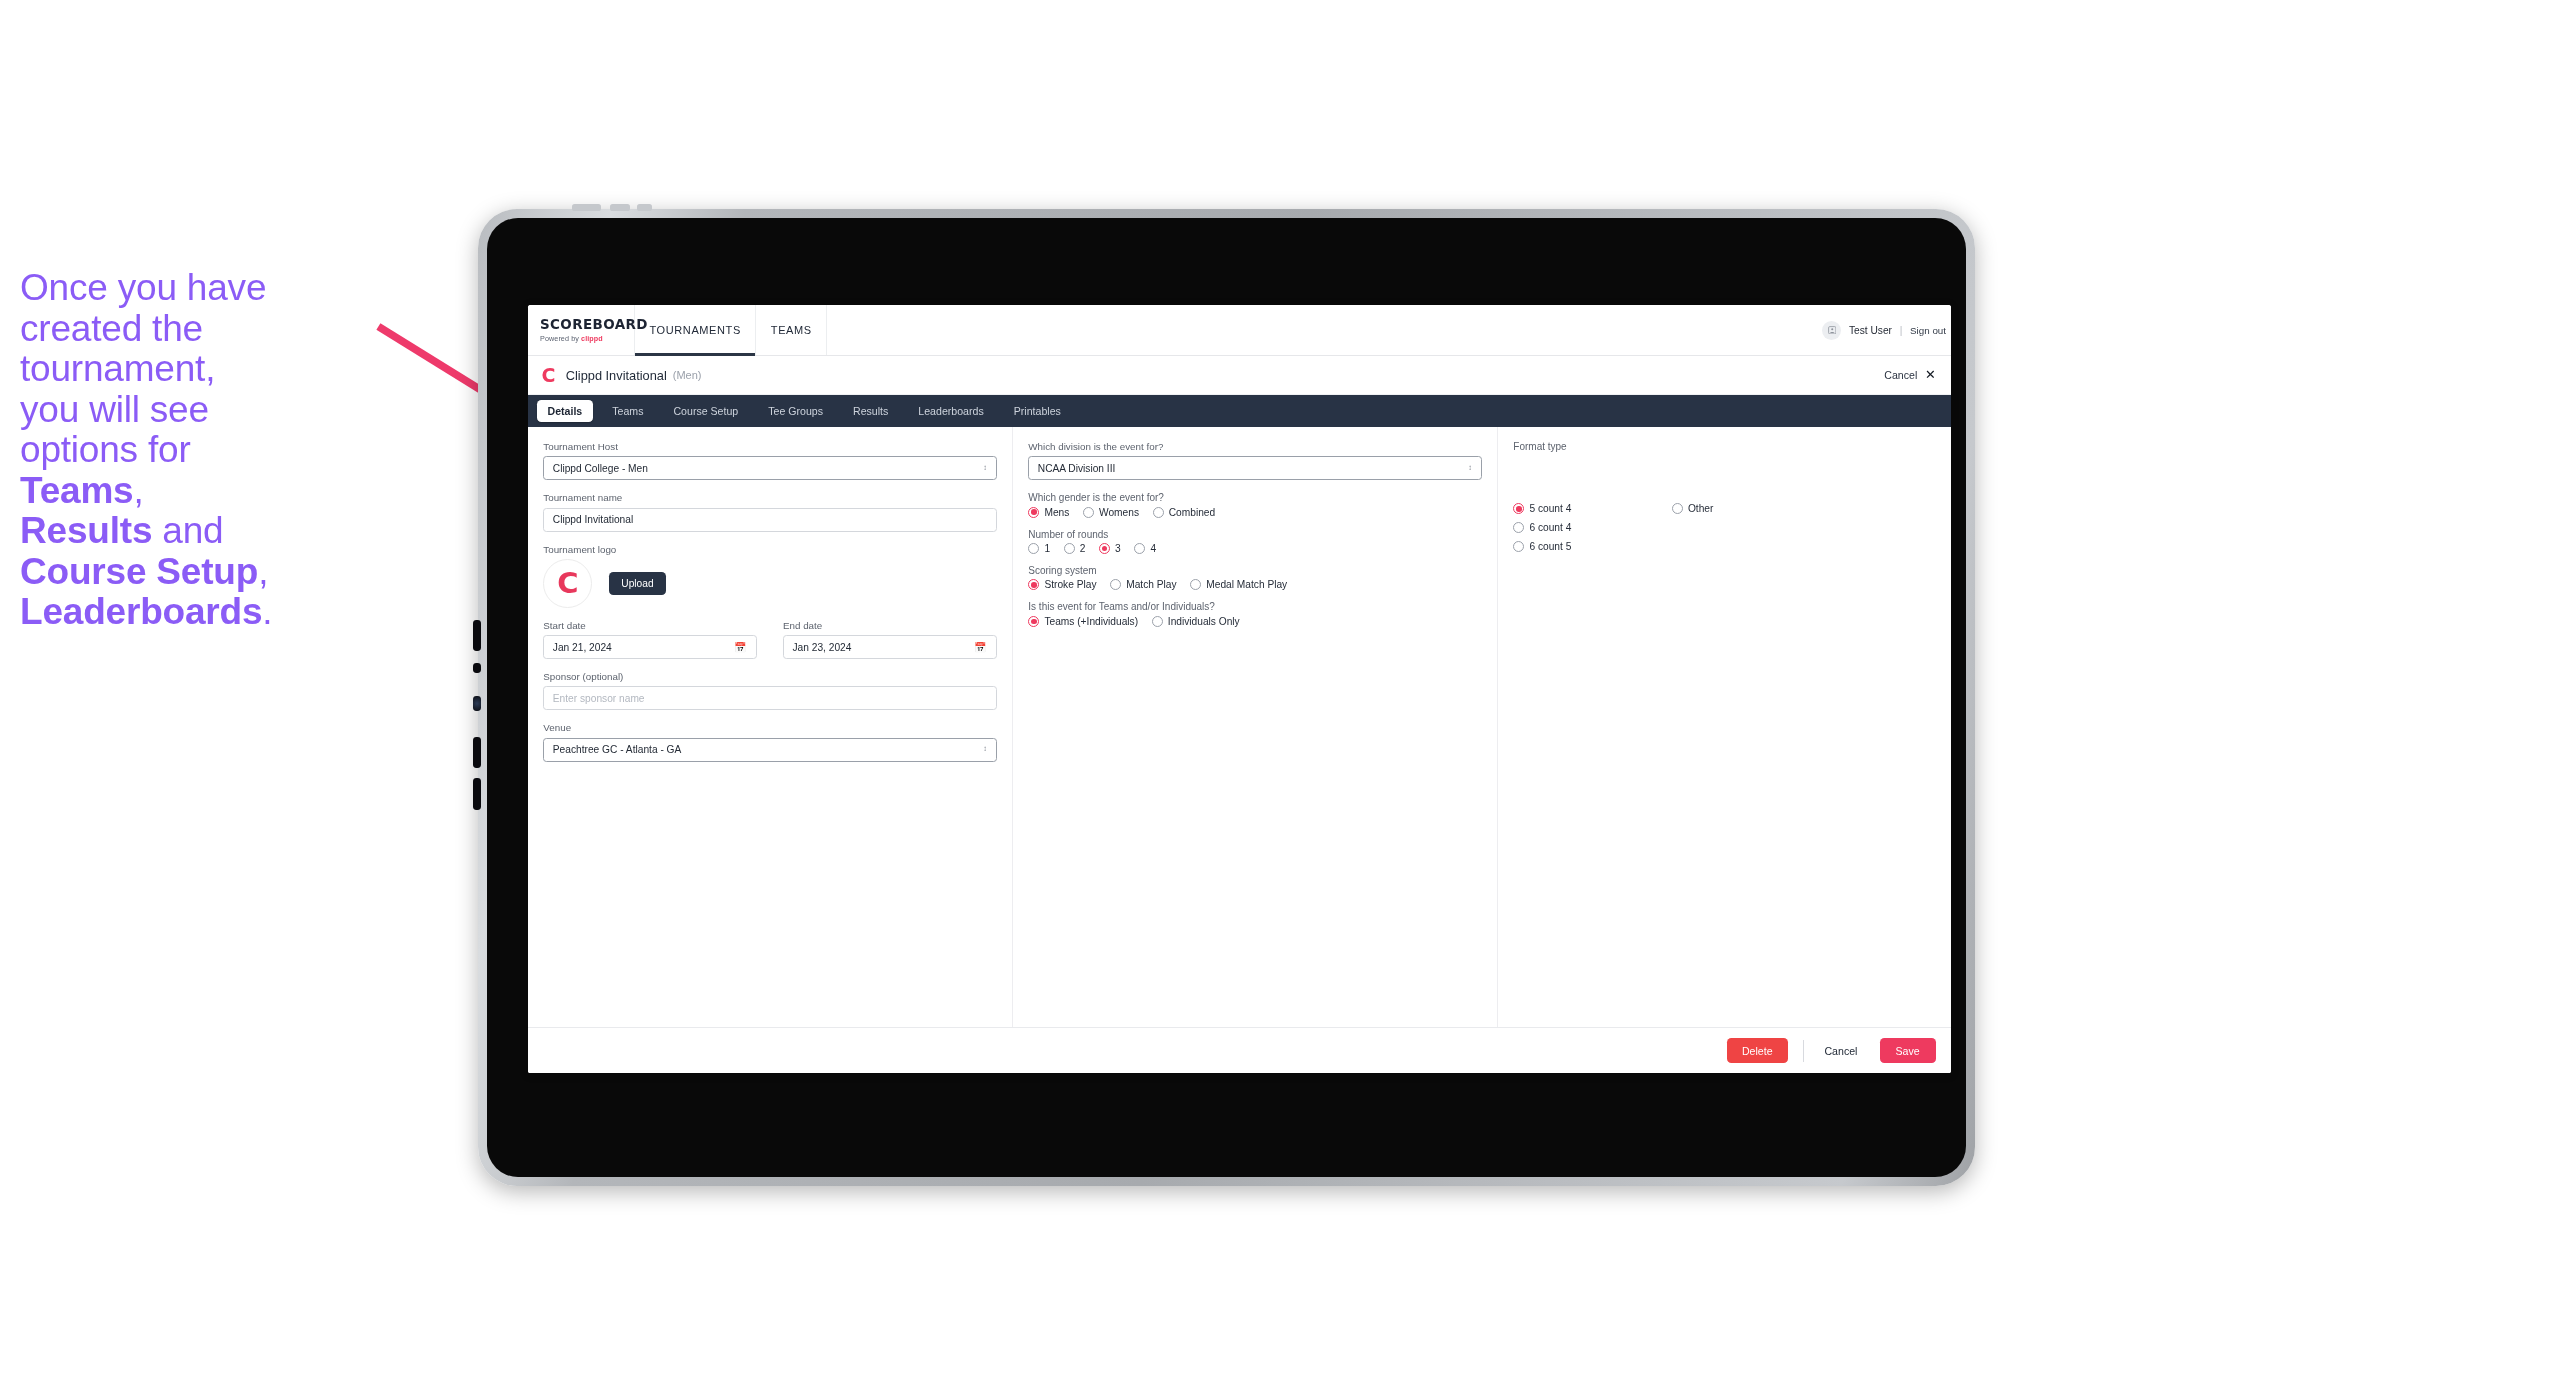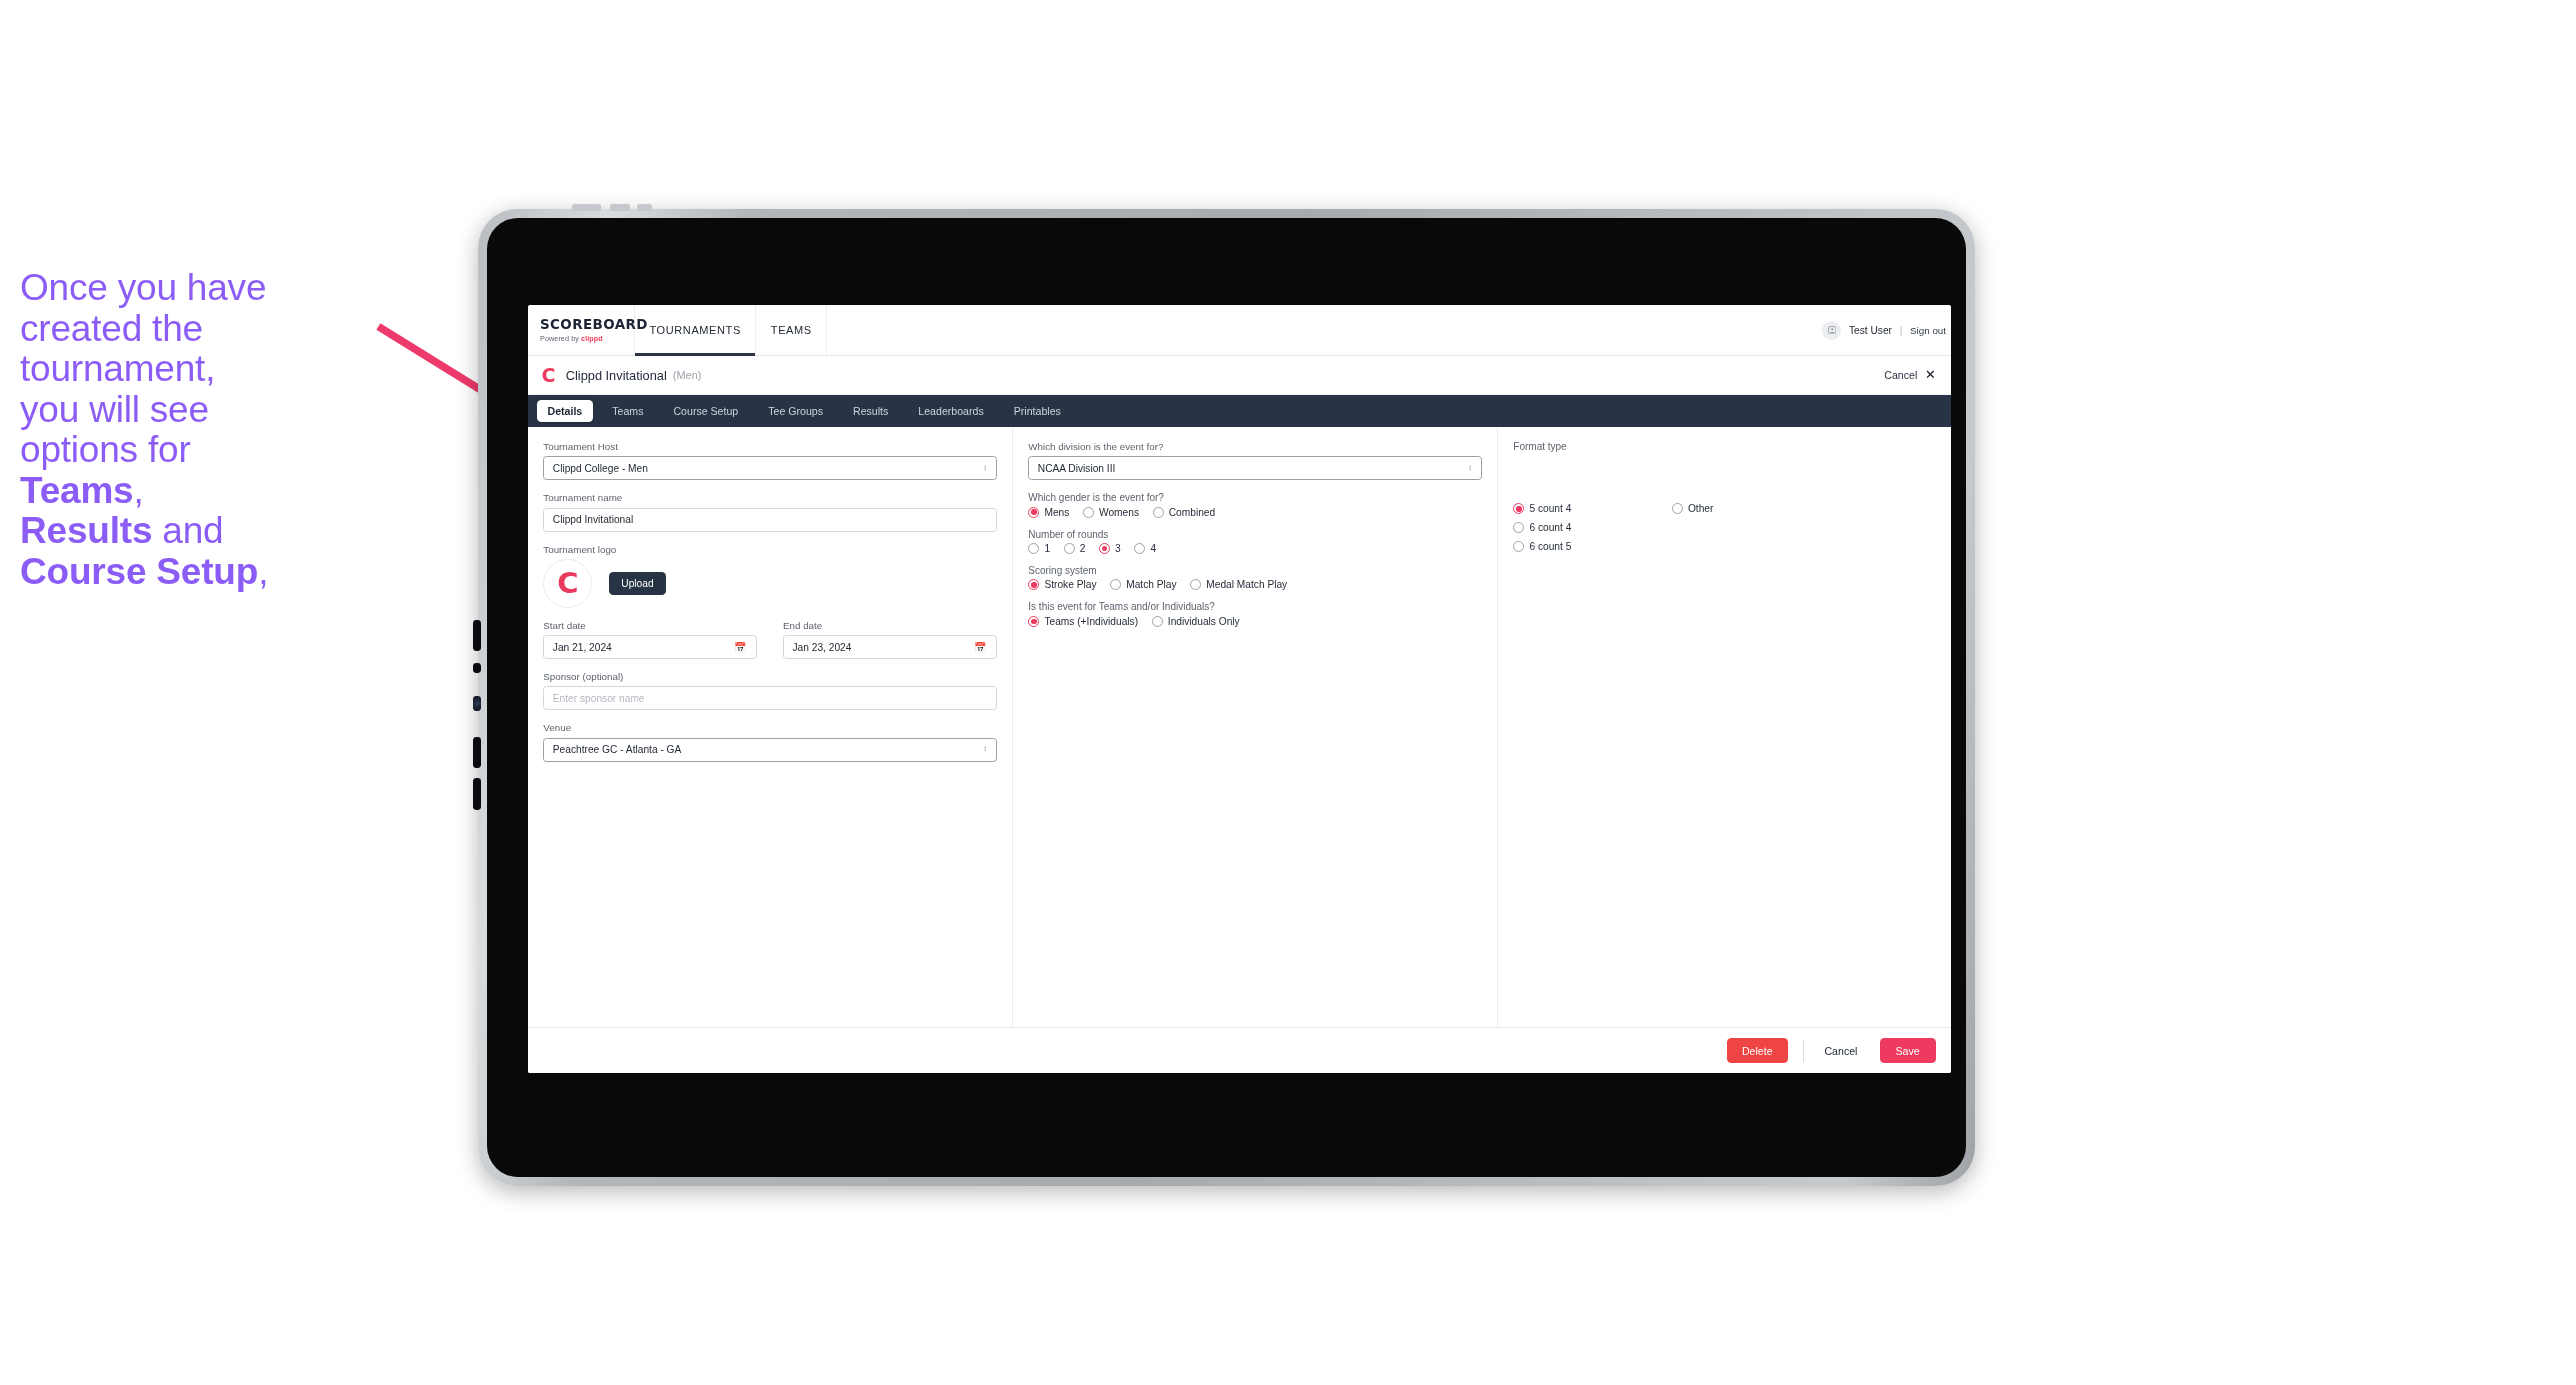--- a/index.html
+++ b/index.html
@@ -214,20 +214,21 @@
 
   <div class="annotation">
     <div>Once you have</div>
     <div>created the</div>
     <div>tournament,</div>
     <div>you will see</div>
     <div>options for</div>
     <div><span class="b">Teams</span><span>,</span></div>
     <div><span class="b">Results</span><span> and</span></div>
     <div><span class="b">Course Setup</span><span>,</span></div>
+    <div><span class="b">Leaderboards</span><span>.</span></div>
   </div>
 
   <div class="arrow-wrap">
     <svg width="289" height="170" viewBox="0 0 340 200">
       <defs>
         <marker id="ah" markerWidth="9" markerHeight="9" refX="4.5" refY="4.5" orient="auto">
           <path d="M0,0 L9,4.5 L0,9 Z" fill="#ee3a6b"></path>
         </marker>
       </defs>
       <line x1="4" y1="4" x2="180" y2="113" stroke="#ee3a6b" stroke-width="9" marker-end="url(#ah)"></line>

